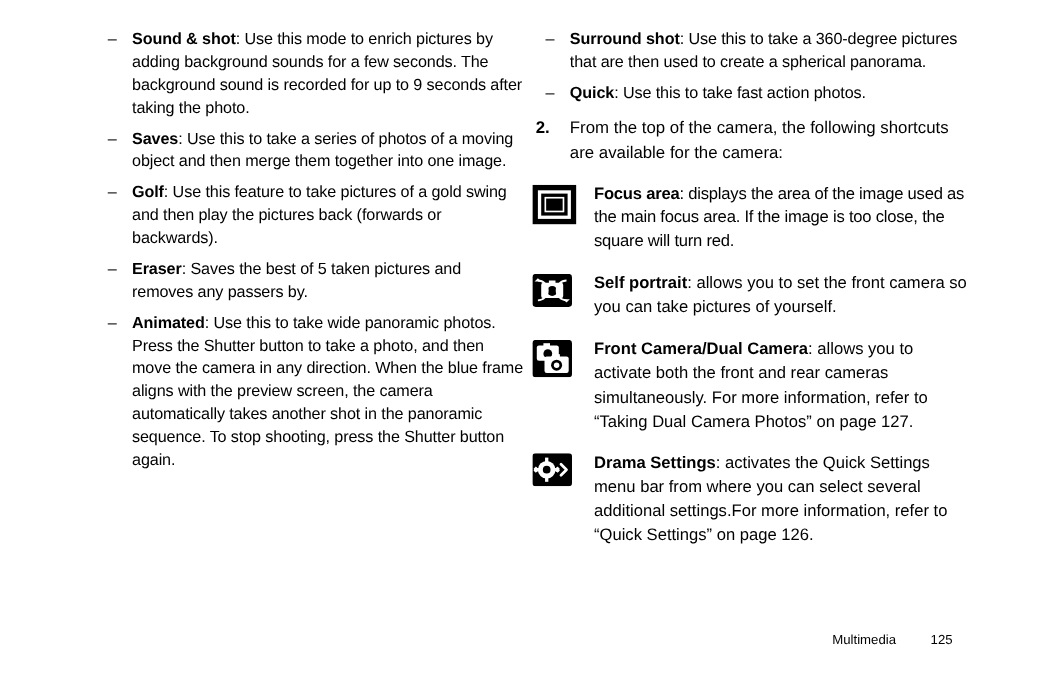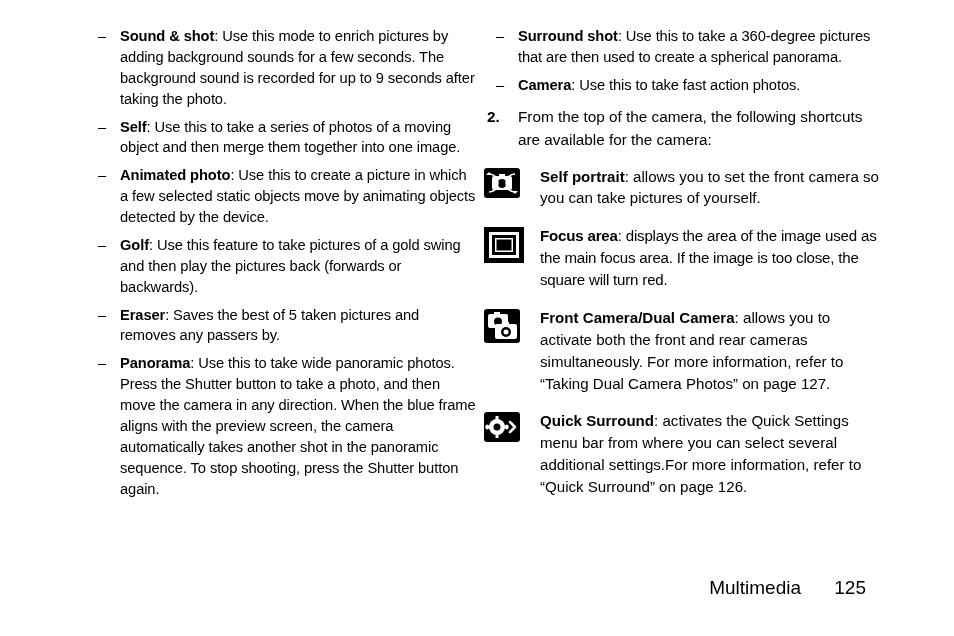--- a/index.html
+++ b/index.html
@@ -72,96 +72,93 @@
     position: absolute;
     left: 0;
     top: 2px;
   }
   .shortcut .term { font-weight: 700; }
   .shortcut .ref { }
 
   .footer {
     position: absolute;
     right: 88px;
-    bottom: 34px;
-    font-size: 19px;
+    bottom: 46px;
+    font-size: 12px;
     letter-spacing: 0;
   }
   .footer .pg { margin-left: 28px; }
 </style>
 </head>
 <body>
 
 <div class="page">
 
   <div class="col left">
     <ul class="dash-list">
       <li class="dash-item">
         <span class="term">Sound &amp; shot</span><span class="dash-text">: Use this mode to enrich pictures by adding background sounds for a few seconds. The background sound is recorded for up to 9 seconds after taking the photo.</span>
       </li>
       <li class="dash-item">
-        <span class="term">Self</span><span class="dash-text">: Use this to take a series of photos of a moving object and then merge them together into one image.</span>
-      </li>
-      <li class="dash-item">
-        <span class="term">Animated photo</span><span class="dash-text">: Use this to create a picture in which a few selected static objects move by animating objects detected by the device.</span>
+        <span class="term">Saves</span><span class="dash-text">: Use this to take a series of photos of a moving object and then merge them together into one image.</span>
       </li>
       <li class="dash-item">
         <span class="term">Golf</span><span class="dash-text">: Use this feature to take pictures of a gold swing and then play the pictures back (forwards or backwards).</span>
       </li>
       <li class="dash-item">
         <span class="term">Eraser</span><span class="dash-text">: Saves the best of 5 taken pictures and removes any passers by.</span>
       </li>
       <li class="dash-item">
-        <span class="term">Panorama</span><span class="dash-text">: Use this to take wide panoramic photos. Press the Shutter button to take a photo, and then move the camera in any direction. When the blue frame aligns with the preview screen, the camera automatically takes another shot in the panoramic sequence. To stop shooting, press the Shutter button again.</span>
+        <span class="term">Animated</span><span class="dash-text">: Use this to take wide panoramic photos. Press the Shutter button to take a photo, and then move the camera in any direction. When the blue frame aligns with the preview screen, the camera automatically takes another shot in the panoramic sequence. To stop shooting, press the Shutter button again.</span>
       </li>
     </ul>
   </div>
 
   <div class="col right">
     <ul class="dash-list">
       <li class="dash-item">
         <span class="term">Surround shot</span><span class="dash-text">: Use this to take a 360-degree pictures that are then used to create a spherical panorama.</span>
       </li>
       <li class="dash-item">
-        <span class="term">Camera</span><span class="dash-text">: Use this to take fast action photos.</span>
+        <span class="term">Quick</span><span class="dash-text">: Use this to take fast action photos.</span>
       </li>
     </ul>
 
     <div class="numlist">
       <span class="num">2.</span>
       <span>From the top of the camera, the following shortcuts are available for the camera:</span>
+    </div>
+
+    <div class="shortcut" style="letter-spacing:-0.2px;">
+      <span class="icon">
+        <svg width="40" height="36" viewBox="0 0 40 36">
+          <rect x="0" y="0" width="40" height="36" fill="#000"></rect>
+          <rect x="5" y="5" width="30" height="26" fill="#fff"></rect>
+          <rect x="8" y="8" width="24" height="20" fill="#000"></rect>
+          <rect x="11" y="11" width="18" height="14" fill="#fff"></rect>
+          <rect x="12.5" y="12.5" width="15" height="11" fill="#000"></rect>
+        </svg>
+      </span>
+      <span class="term">Focus area</span><span>: displays the area of the image used as the main focus area. If the image is too close, the square will turn red.</span>
     </div>
 
     <div class="shortcut">
       <span class="icon">
         <svg width="36" height="30" viewBox="0 0 36 30">
           <rect x="0" y="0" width="36" height="30" rx="3" fill="#000"></rect>
           <rect x="8" y="8" width="20" height="14" rx="2" fill="#fff"></rect>
           <rect x="15" y="6" width="6" height="3" fill="#fff"></rect>
           <circle cx="18" cy="15.5" r="4.5" fill="#000"></circle>
           <path d="M 5 6 A 5 5 0 0 1 5 24" stroke="#fff" stroke-width="1.6" fill="none"></path>
           <path d="M 31 6 A 5 5 0 0 0 31 24" stroke="#fff" stroke-width="1.6" fill="none"></path>
           <polygon points="5,4 8,7 2,7" fill="#fff"></polygon>
           <polygon points="31,26 28,23 34,23" fill="#fff"></polygon>
         </svg>
       </span>
       <span class="term">Self portrait</span><span>: allows you to set the front camera so you can take pictures of yourself.</span>
-    </div>
-
-    <div class="shortcut" style="letter-spacing:-0.2px;">
-      <span class="icon">
-        <svg width="40" height="36" viewBox="0 0 40 36">
-          <rect x="0" y="0" width="40" height="36" fill="#000"></rect>
-          <rect x="5" y="5" width="30" height="26" fill="#fff"></rect>
-          <rect x="8" y="8" width="24" height="20" fill="#000"></rect>
-          <rect x="11" y="11" width="18" height="14" fill="#fff"></rect>
-          <rect x="12.5" y="12.5" width="15" height="11" fill="#000"></rect>
-        </svg>
-      </span>
-      <span class="term">Focus area</span><span>: displays the area of the image used as the main focus area. If the image is too close, the square will turn red.</span>
     </div>
 
     <div class="shortcut">
       <span class="icon">
         <svg width="36" height="34" viewBox="0 0 36 34">
           <rect x="0" y="0" width="36" height="34" rx="3" fill="#000"></rect>
           <rect x="4" y="5" width="20" height="14" rx="2" fill="#fff"></rect>
           <rect x="10" y="3" width="6" height="3" fill="#fff"></rect>
           <circle cx="14" cy="12.5" r="4" fill="#000"></circle>
           <rect x="11" y="15" width="22" height="15" rx="2" fill="#fff"></rect>
@@ -187,21 +184,21 @@
               <rect x="7" y="-1.5" width="4" height="3"></rect>
               <rect x="5" y="-9" width="3" height="4" transform="rotate(45)"></rect>
               <rect x="-8" y="-9" width="3" height="4" transform="rotate(-45)"></rect>
               <rect x="5" y="5" width="3" height="4" transform="rotate(-45)"></rect>
               <rect x="-8" y="5" width="3" height="4" transform="rotate(45)"></rect>
             </g>
           </g>
           <polyline points="26,10 31,15 26,20" stroke="#fff" stroke-width="2.5" fill="none" stroke-linecap="round" stroke-linejoin="round"></polyline>
         </svg>
       </span>
-      <span class="term">Quick Surround</span><span>: activates the Quick Settings menu bar from where you can select several additional settings.For more information, refer to </span><span class="ref">“Quick Surround”</span><span>  on page 126.</span>
+      <span class="term">Drama Settings</span><span>: activates the Quick Settings menu bar from where you can select several additional settings.For more information, refer to </span><span class="ref">“Quick Settings”</span><span>  on page 126.</span>
     </div>
 
   </div>
 
   <div class="footer">
     <span>Multimedia</span>
     <span class="pg">125</span>
   </div>
 
 </div>

